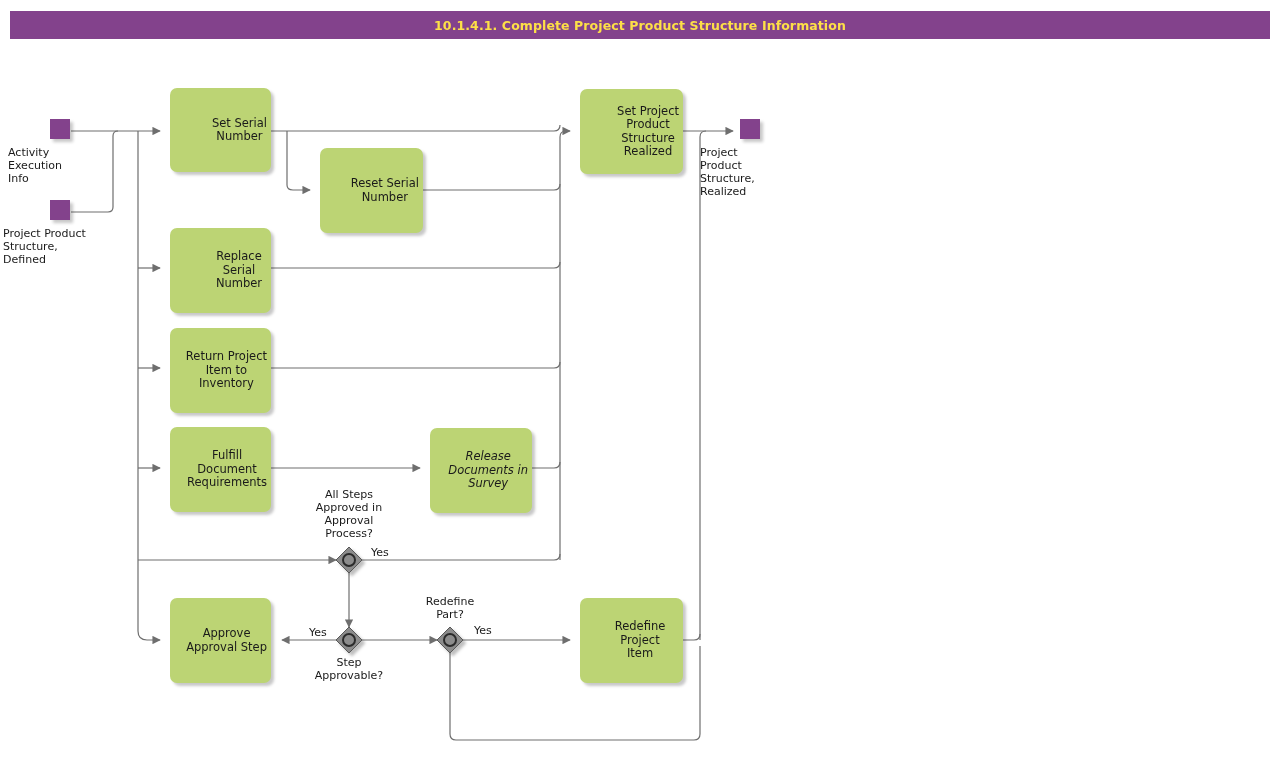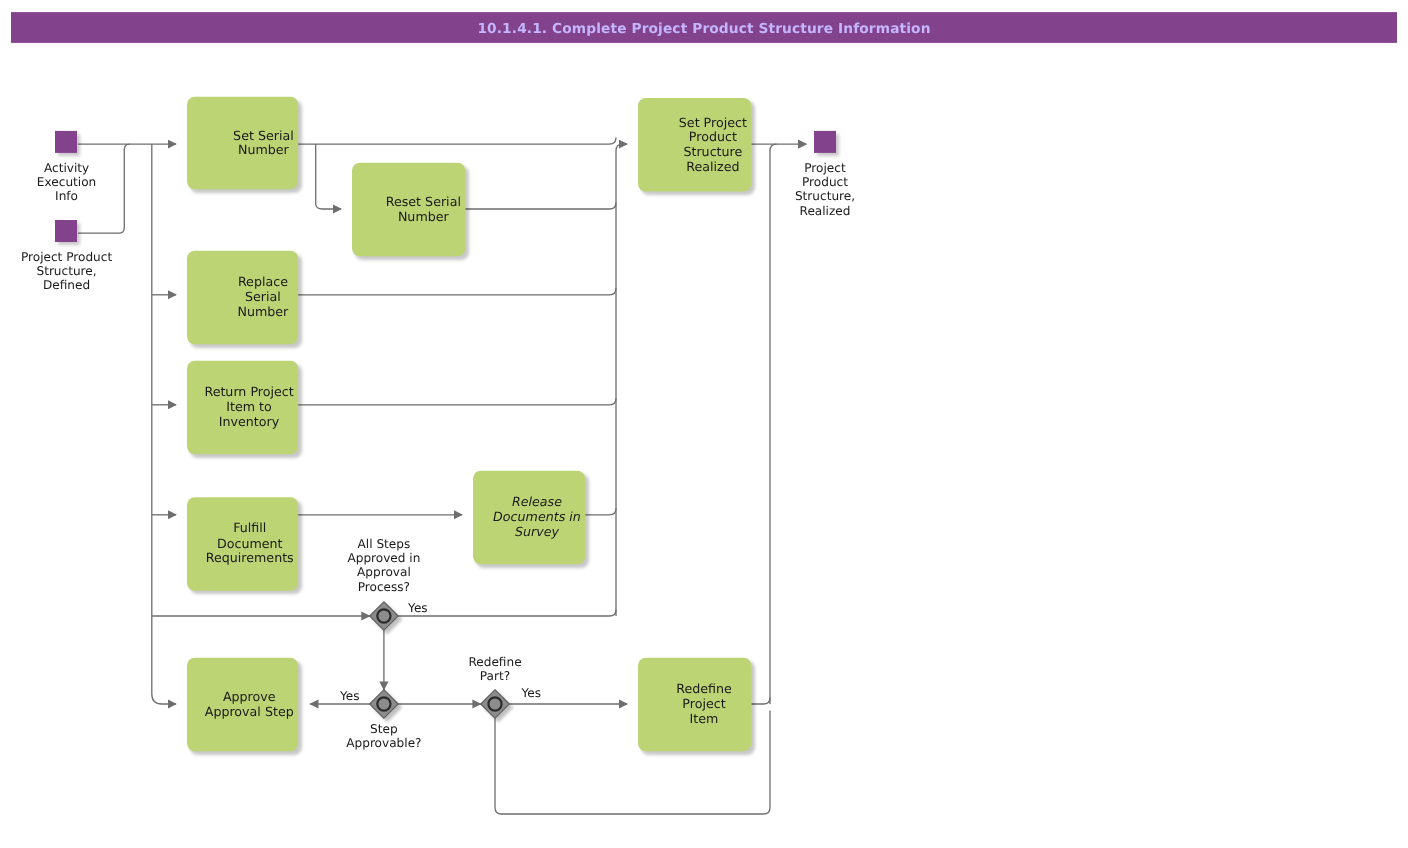--- a/index.html
+++ b/index.html
@@ -14,21 +14,21 @@
     font-family: "DejaVu Sans", sans-serif;
     overflow: hidden;
   }
   #title-bar {
     position: absolute;
     left: 10px;
     top: 11px;
     width: 1260px;
     height: 28px;
     background: #83428c;
-    color: #c4b5fd;
+    color: #fde047;
     font-size: 12.5px;
     font-weight: bold;
     display: flex;
     align-items: center;
     justify-content: center;
     letter-spacing: 0.1px;
   }
   #canvas {
     position: absolute;
     left: 0;
@@ -55,21 +55,20 @@
     position: absolute;
     width: 20px;
     height: 20px;
     background: #83428c;
     box-shadow: 3px 3px 3px rgba(0,0,0,0.22);
   }
   .evt-label {
     position: absolute;
     font-size: 11px;
     line-height: 13px;
-    text-align: center;
     color: #1a1a1a;
     white-space: pre-line;
   }
   .gw-label {
     position: absolute;
     font-size: 11px;
     line-height: 13px;
     text-align: center;
     color: #1a1a1a;
     white-space: pre-line;
@@ -186,21 +185,21 @@
 </div>
 <div class="node" style="left:170px; top:228px; width:101px; height:85px;">
   <span style="white-space:pre-line;margin-left:37px;">Replace Serial
 Number</span>
 </div>
 <div class="node" style="left:170px; top:328px; width:101px; height:85px;">
   <span style="white-space:pre-line;">Return Project
 Item to
 Inventory</span>
 </div>
-<div class="node" style="left:170px; top:452px; width:101px; height:85px;padding-left:28px;">
+<div class="node" style="left:170px; top:427px; width:101px; height:85px;padding-left:28px;">
   <span style="white-space:pre-line;">Fulfill Document
 Requirements</span>
 </div>
 <div class="node" style="left:430px; top:428px; width:102px; height:85px;font-style:italic;">
   <span style="white-space:pre-line;">Release
 Documents in
 Survey</span>
 </div>
 <div class="node" style="left:170px; top:598px; width:101px; height:85px;">
   <span style="white-space:pre-line;">Approve

